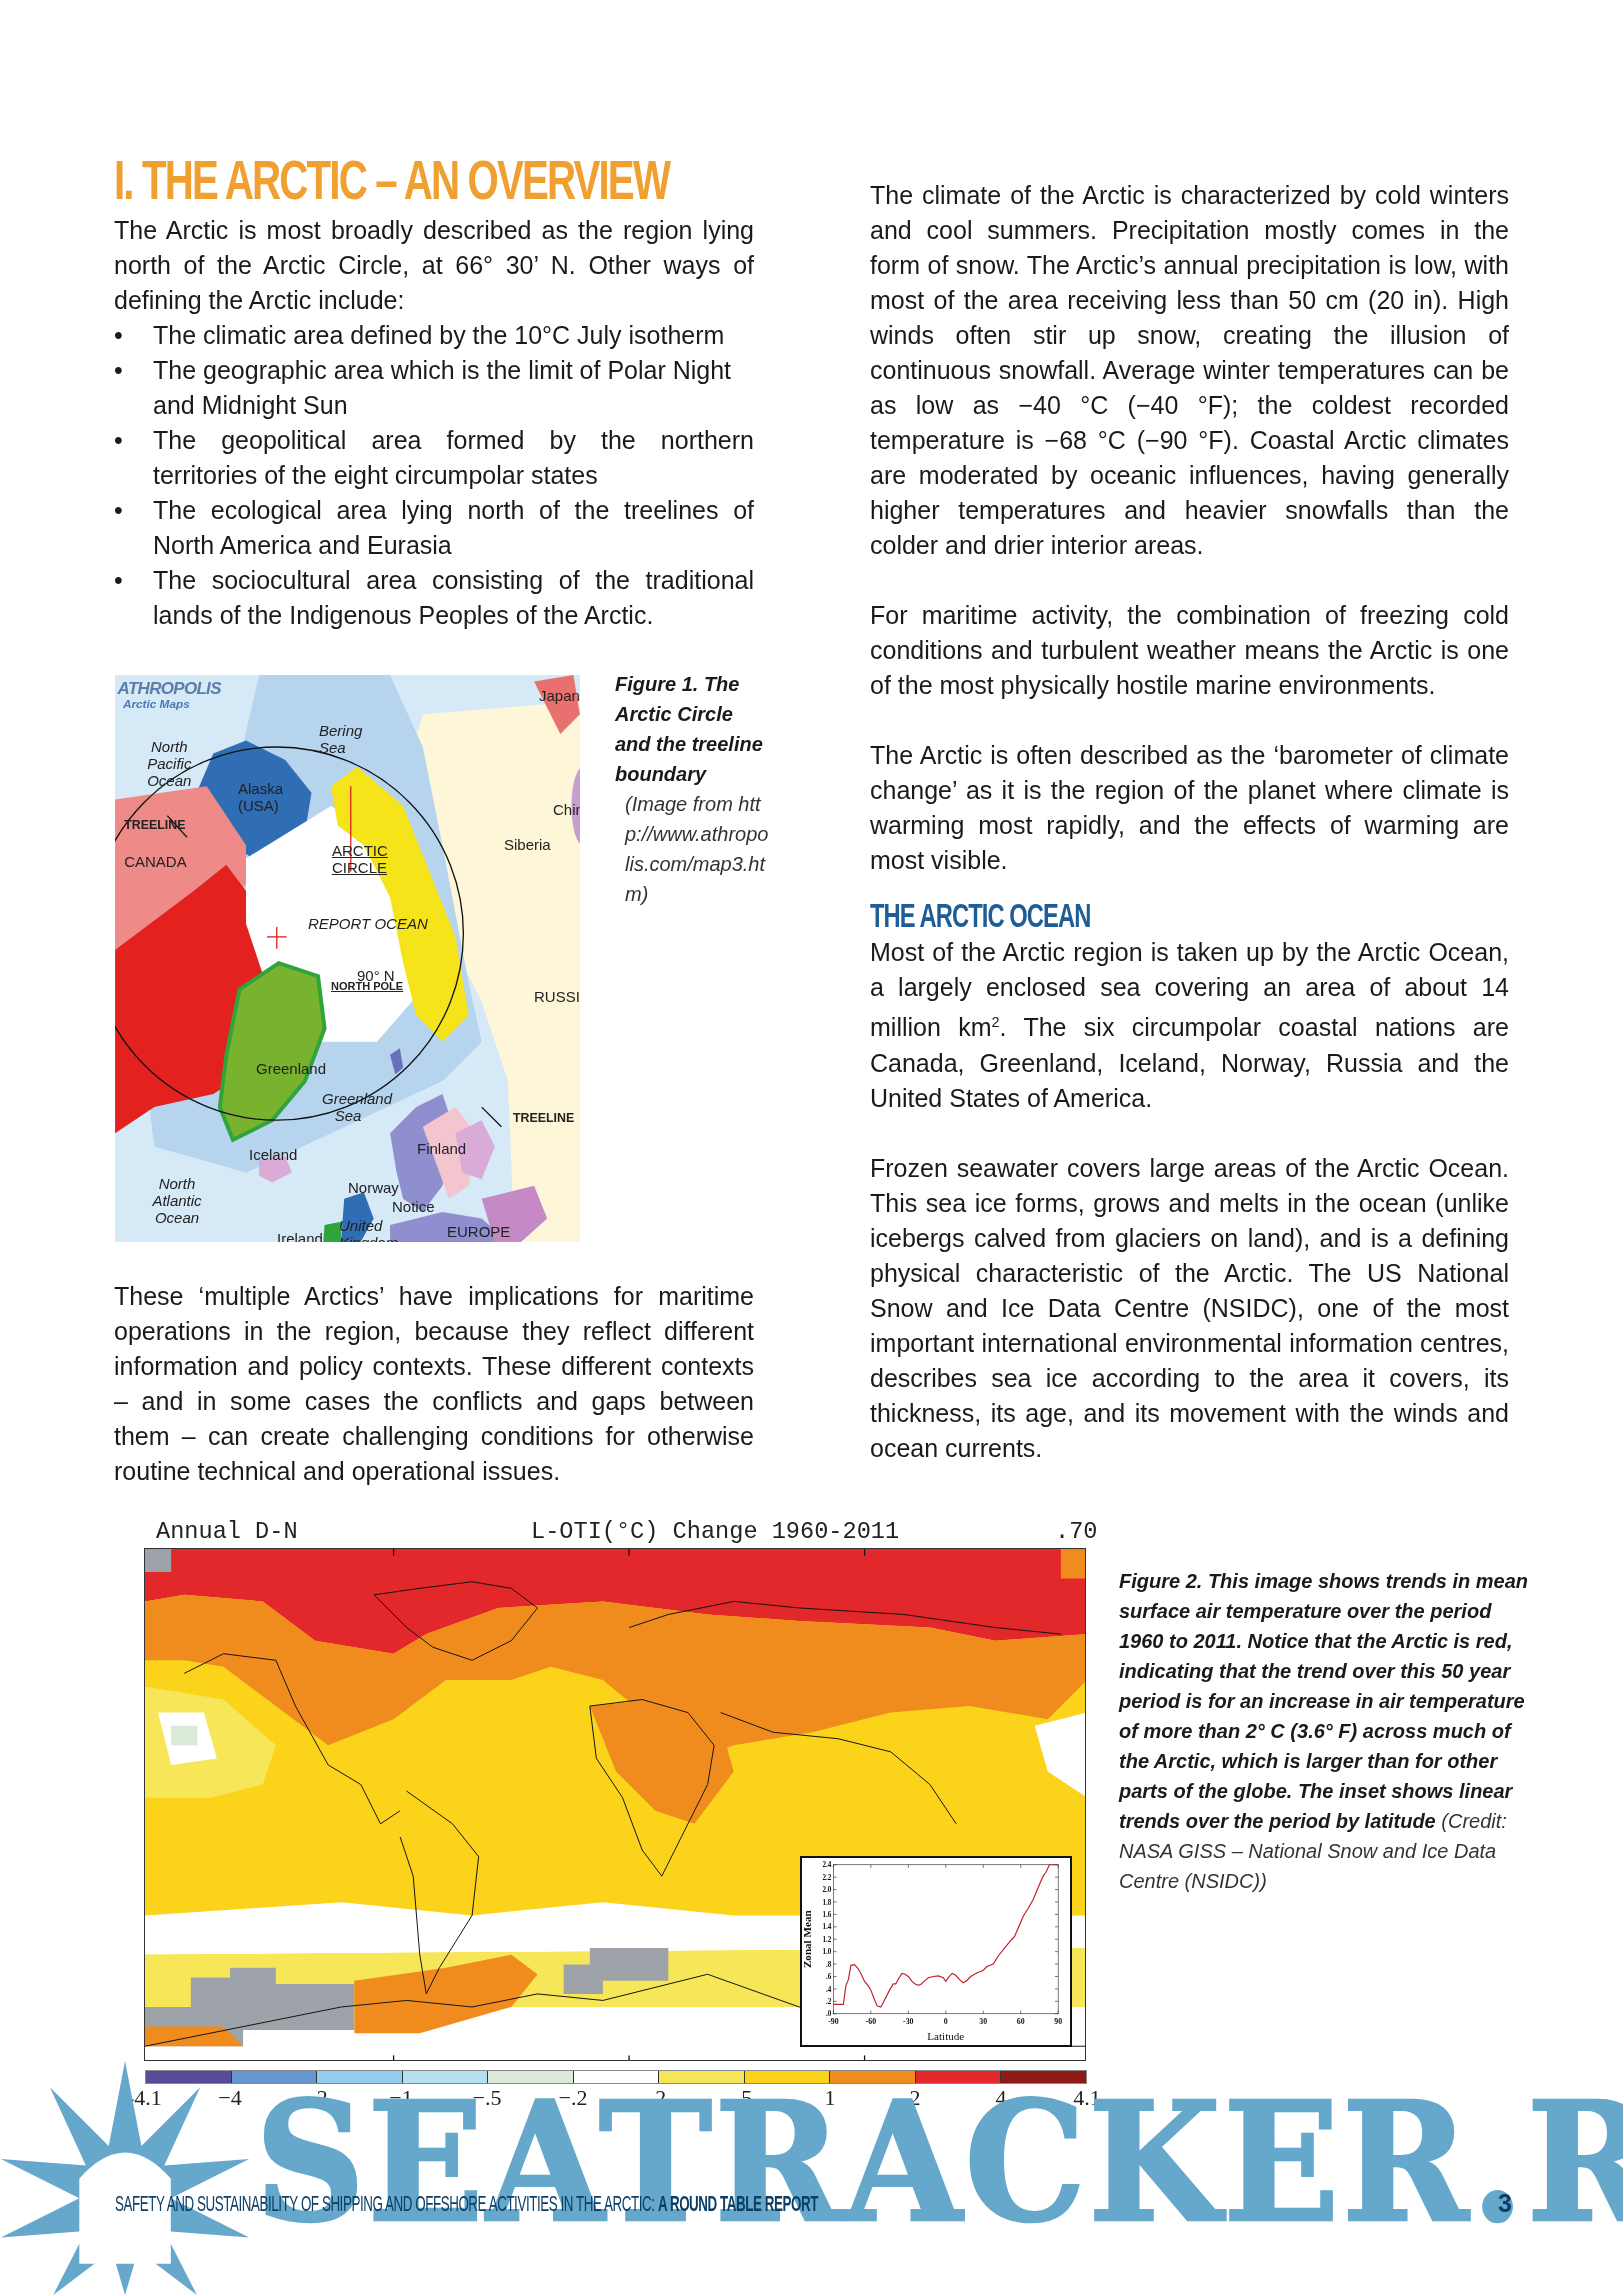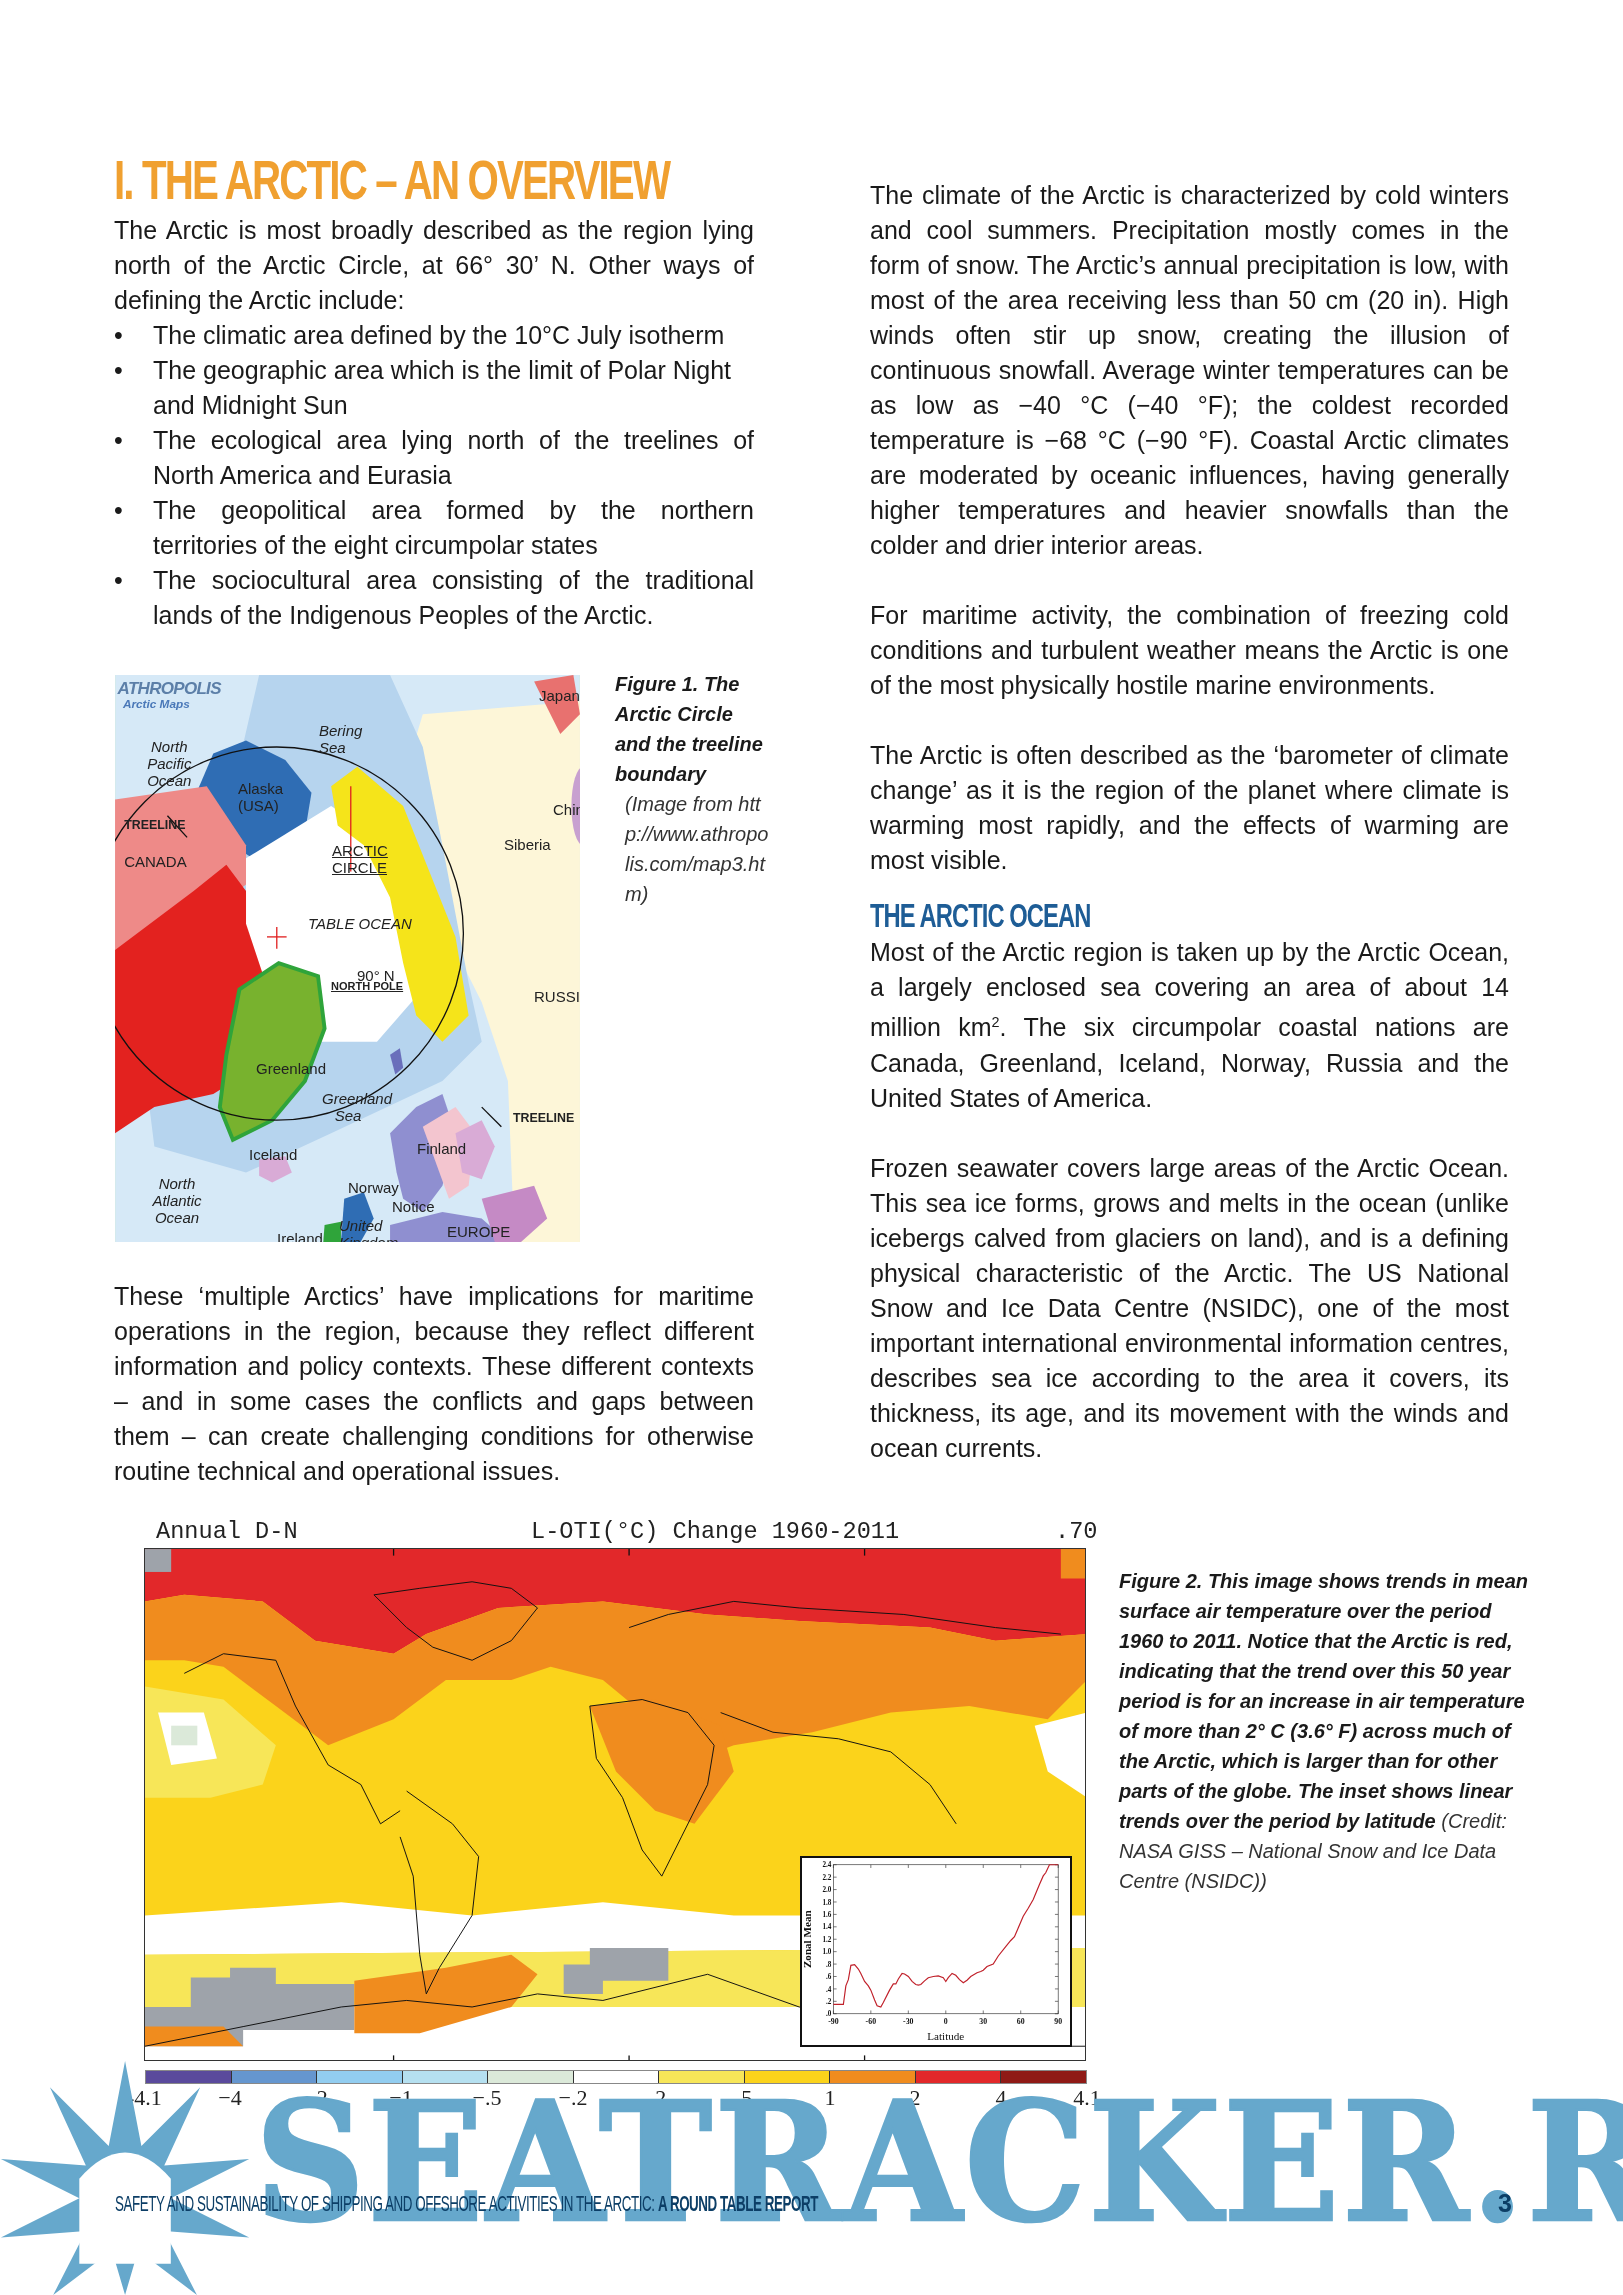--- a/index.html
+++ b/index.html
@@ -90,22 +90,22 @@
 </head>
 <body>
 
 <div class="title">I.   THE ARCTIC – AN OVERVIEW</div>
 
 <div class="col col-left" style="top:213px;">
   <p>The Arctic is most broadly described as the region lying north of the Arctic Circle, at 66° 30’ N. Other ways of defining the Arctic include:</p>
   <ul class="bullets">
     <li style="text-align:left;">The climatic area defined by the 10°C July isotherm</li>
     <li style="text-align:left;">The geographic area which is the limit of Polar Night and Midnight Sun</li>
+    <li>The geopolitical area formed by the northern territories of the eight circumpolar states</li>
     <li>The ecological area lying north of the treelines of North America and Eurasia</li>
-    <li>The geopolitical area formed by the northern territories of the eight circumpolar states</li>
     <li>The sociocultural area consisting of the traditional lands of the Indigenous Peoples of the Arctic.</li>
   </ul>
 </div>
 
 <div class="fig1-map">
   <svg width="465" height="567" viewBox="0 0 710 866" style="position:absolute;left:0;top:0;">
 
     <rect x="0" y="0" width="710" height="866" fill="#d6e9f7"></rect>
 
     <path d="M470 60 L710 40 L710 866 L610 866 L600 620 L560 500 L520 420 L480 280 L440 160 Z" fill="#fdf6d8"></path>
@@ -158,21 +158,21 @@
   <div class="map-label" style="left:424px;top:11.8px;">Japan</div>
   <div class="map-label it" style="left:204px;top:47px;width:39px;white-space:pre-line;">Bering
 Sea</div>
   <div class="map-label it" style="left:18.3px;top:63px;width:72px;white-space:normal;text-align:center;">North Pacific Ocean</div>
   <div class="map-label" style="left:123px;top:105px;width:37px;white-space:normal;text-align:center;">Alaska (USA)</div>
   <div class="map-label" style="left:438px;top:126px;">China</div>
   <div class="map-label b" style="left:9.2px;top:143px;">TREELINE</div>
   <div class="map-label" style="left:9.2px;top:178px;">CANADA</div>
   <div class="map-label" style="left:217px;top:167px;width:46px;white-space:normal;text-align:center;text-decoration:underline;">ARCTIC CIRCLE</div>
   <div class="map-label" style="left:389px;top:161px;">Siberia</div>
-  <div class="map-label it" style="left:193px;top:240px;">TABLE OCEAN</div>
+  <div class="map-label it" style="left:193px;top:240px;">REPORT OCEAN</div>
   <div class="map-label" style="left:242px;top:292px;">90° N</div>
   <div class="map-label b" style="left:216px;top:305px;font-size:11px;text-decoration:underline;">NORTH POLE</div>
   <div class="map-label" style="left:419px;top:313px;">RUSSIA</div>
   <div class="map-label" style="left:141px;top:385px;">Greenland</div>
   <div class="map-label it" style="left:207px;top:415px;width:52px;white-space:normal;text-align:center;">Greenland Sea</div>
   <div class="map-label b" style="left:398px;top:436px;">TREELINE</div>
   <div class="map-label" style="left:134px;top:471px;">Iceland</div>
   <div class="map-label" style="left:302px;top:465px;">Finland</div>
   <div class="map-label it" style="left:26px;top:500px;width:72px;white-space:normal;text-align:center;">North Atlantic Ocean</div>
   <div class="map-label" style="left:233px;top:504px;">Norway</div>

